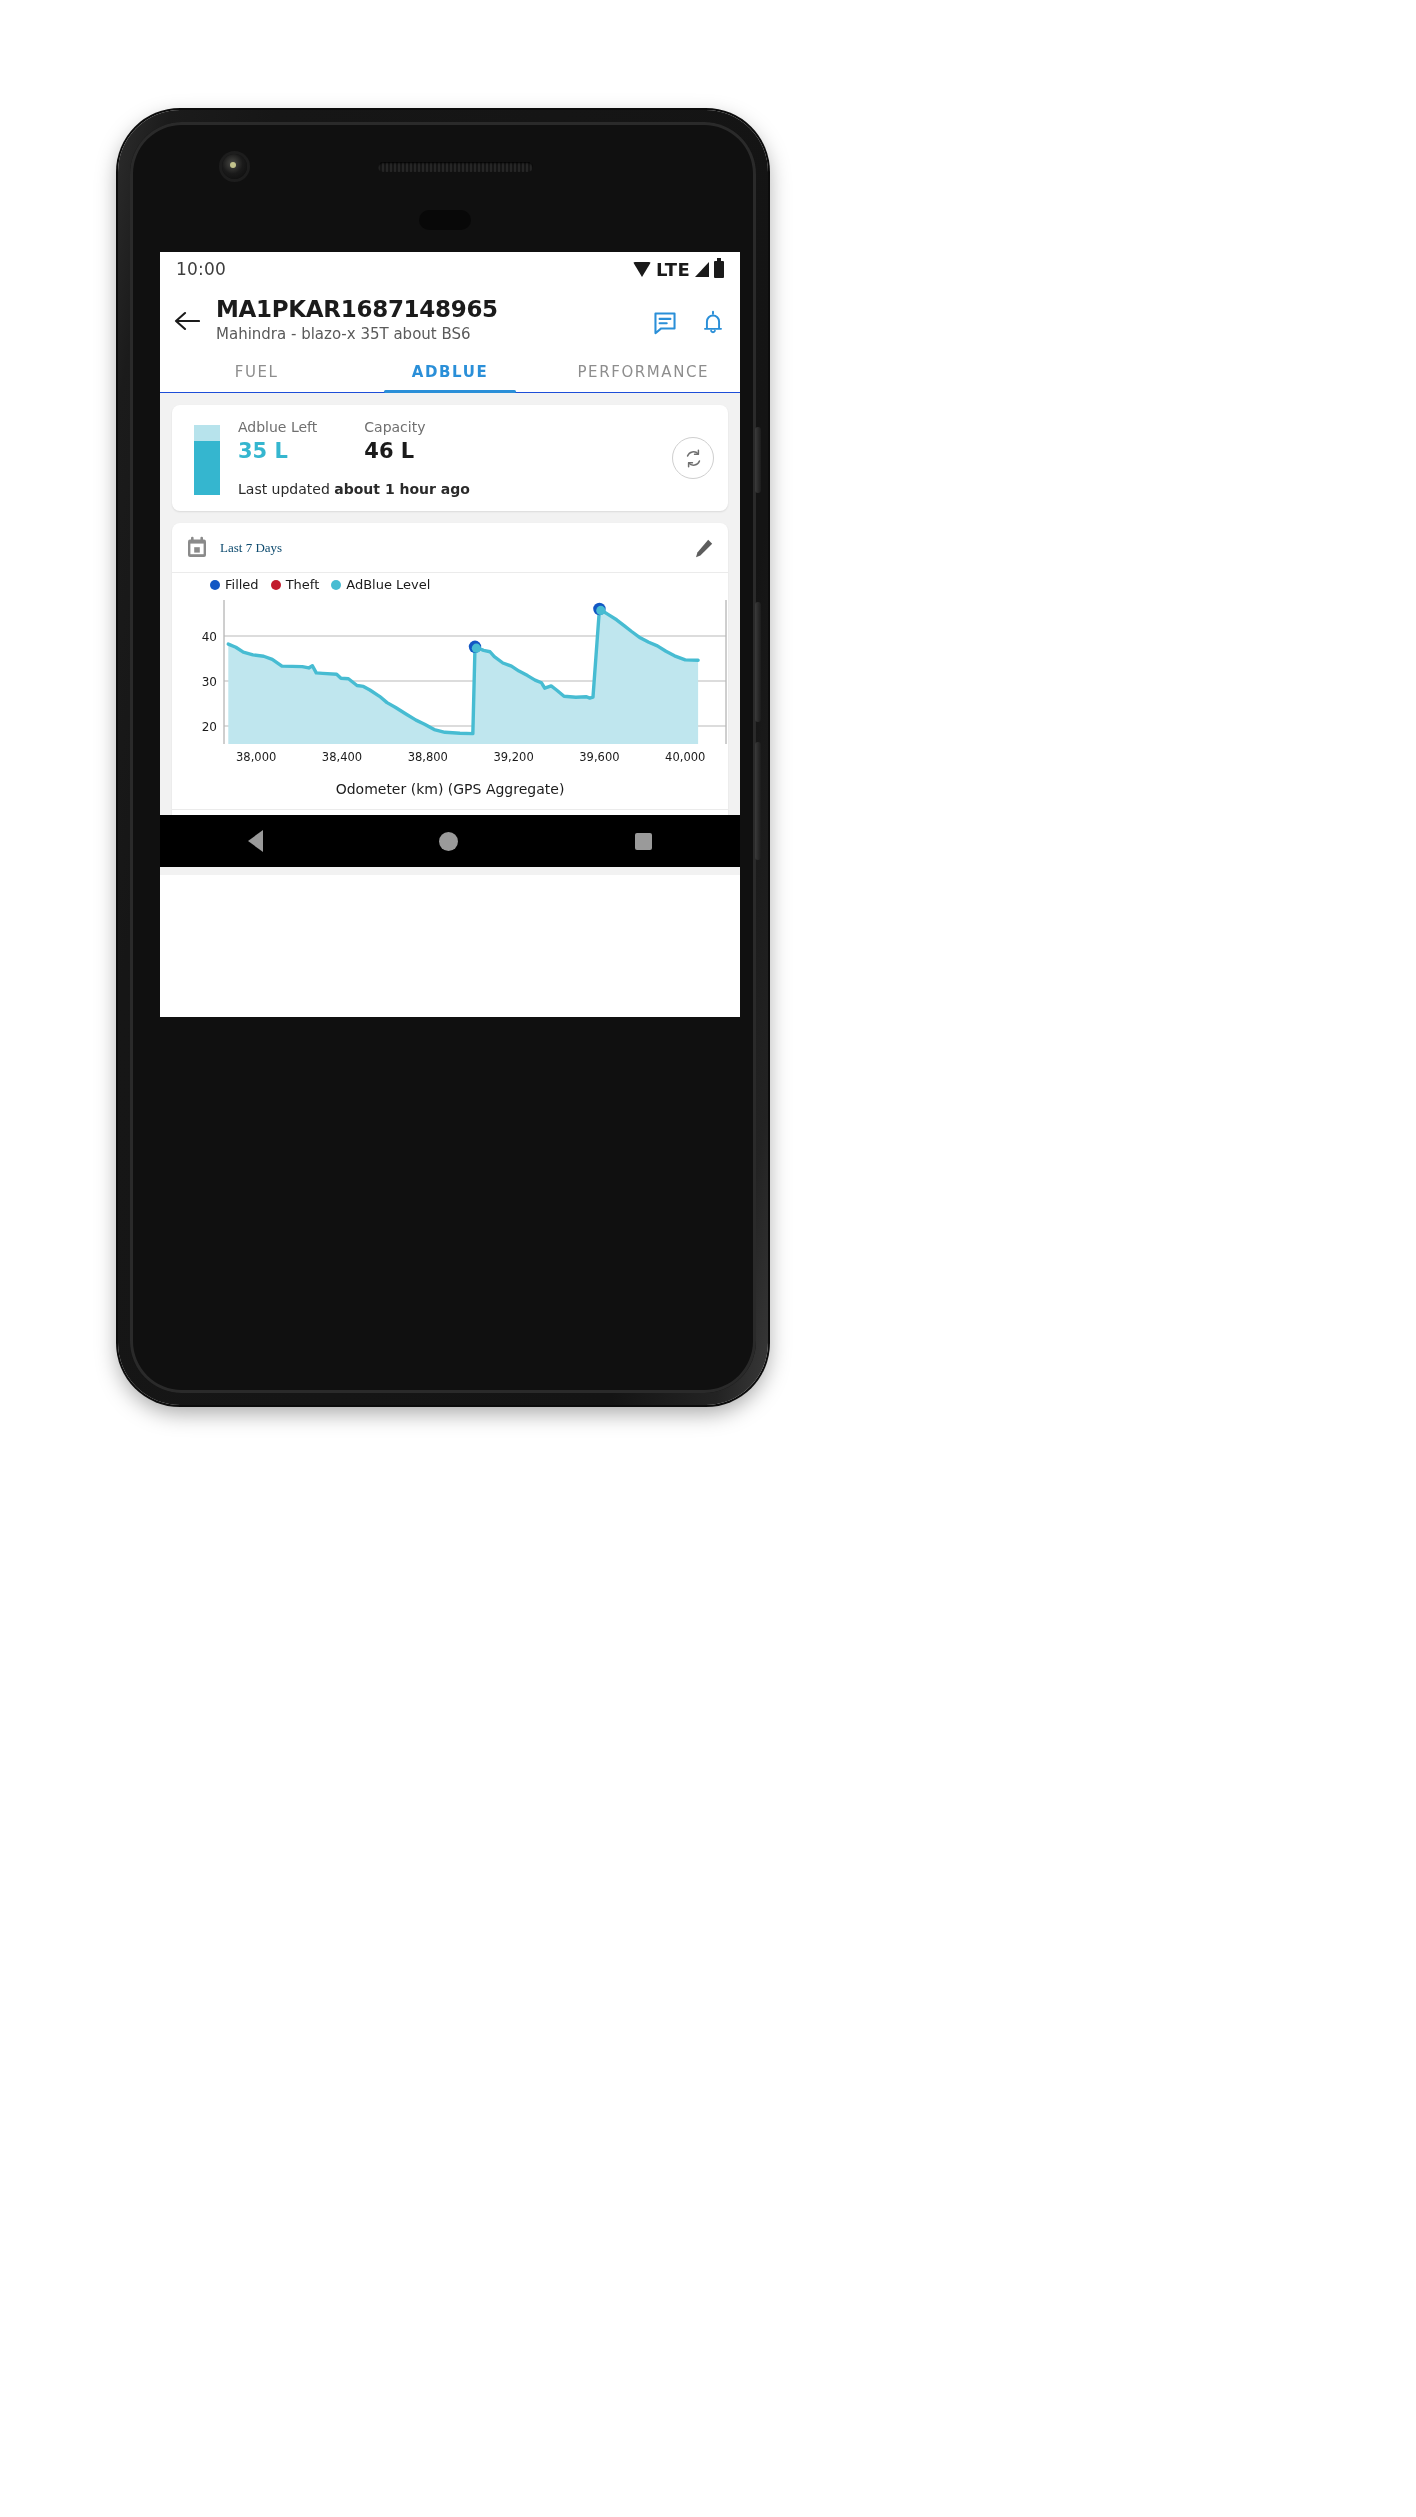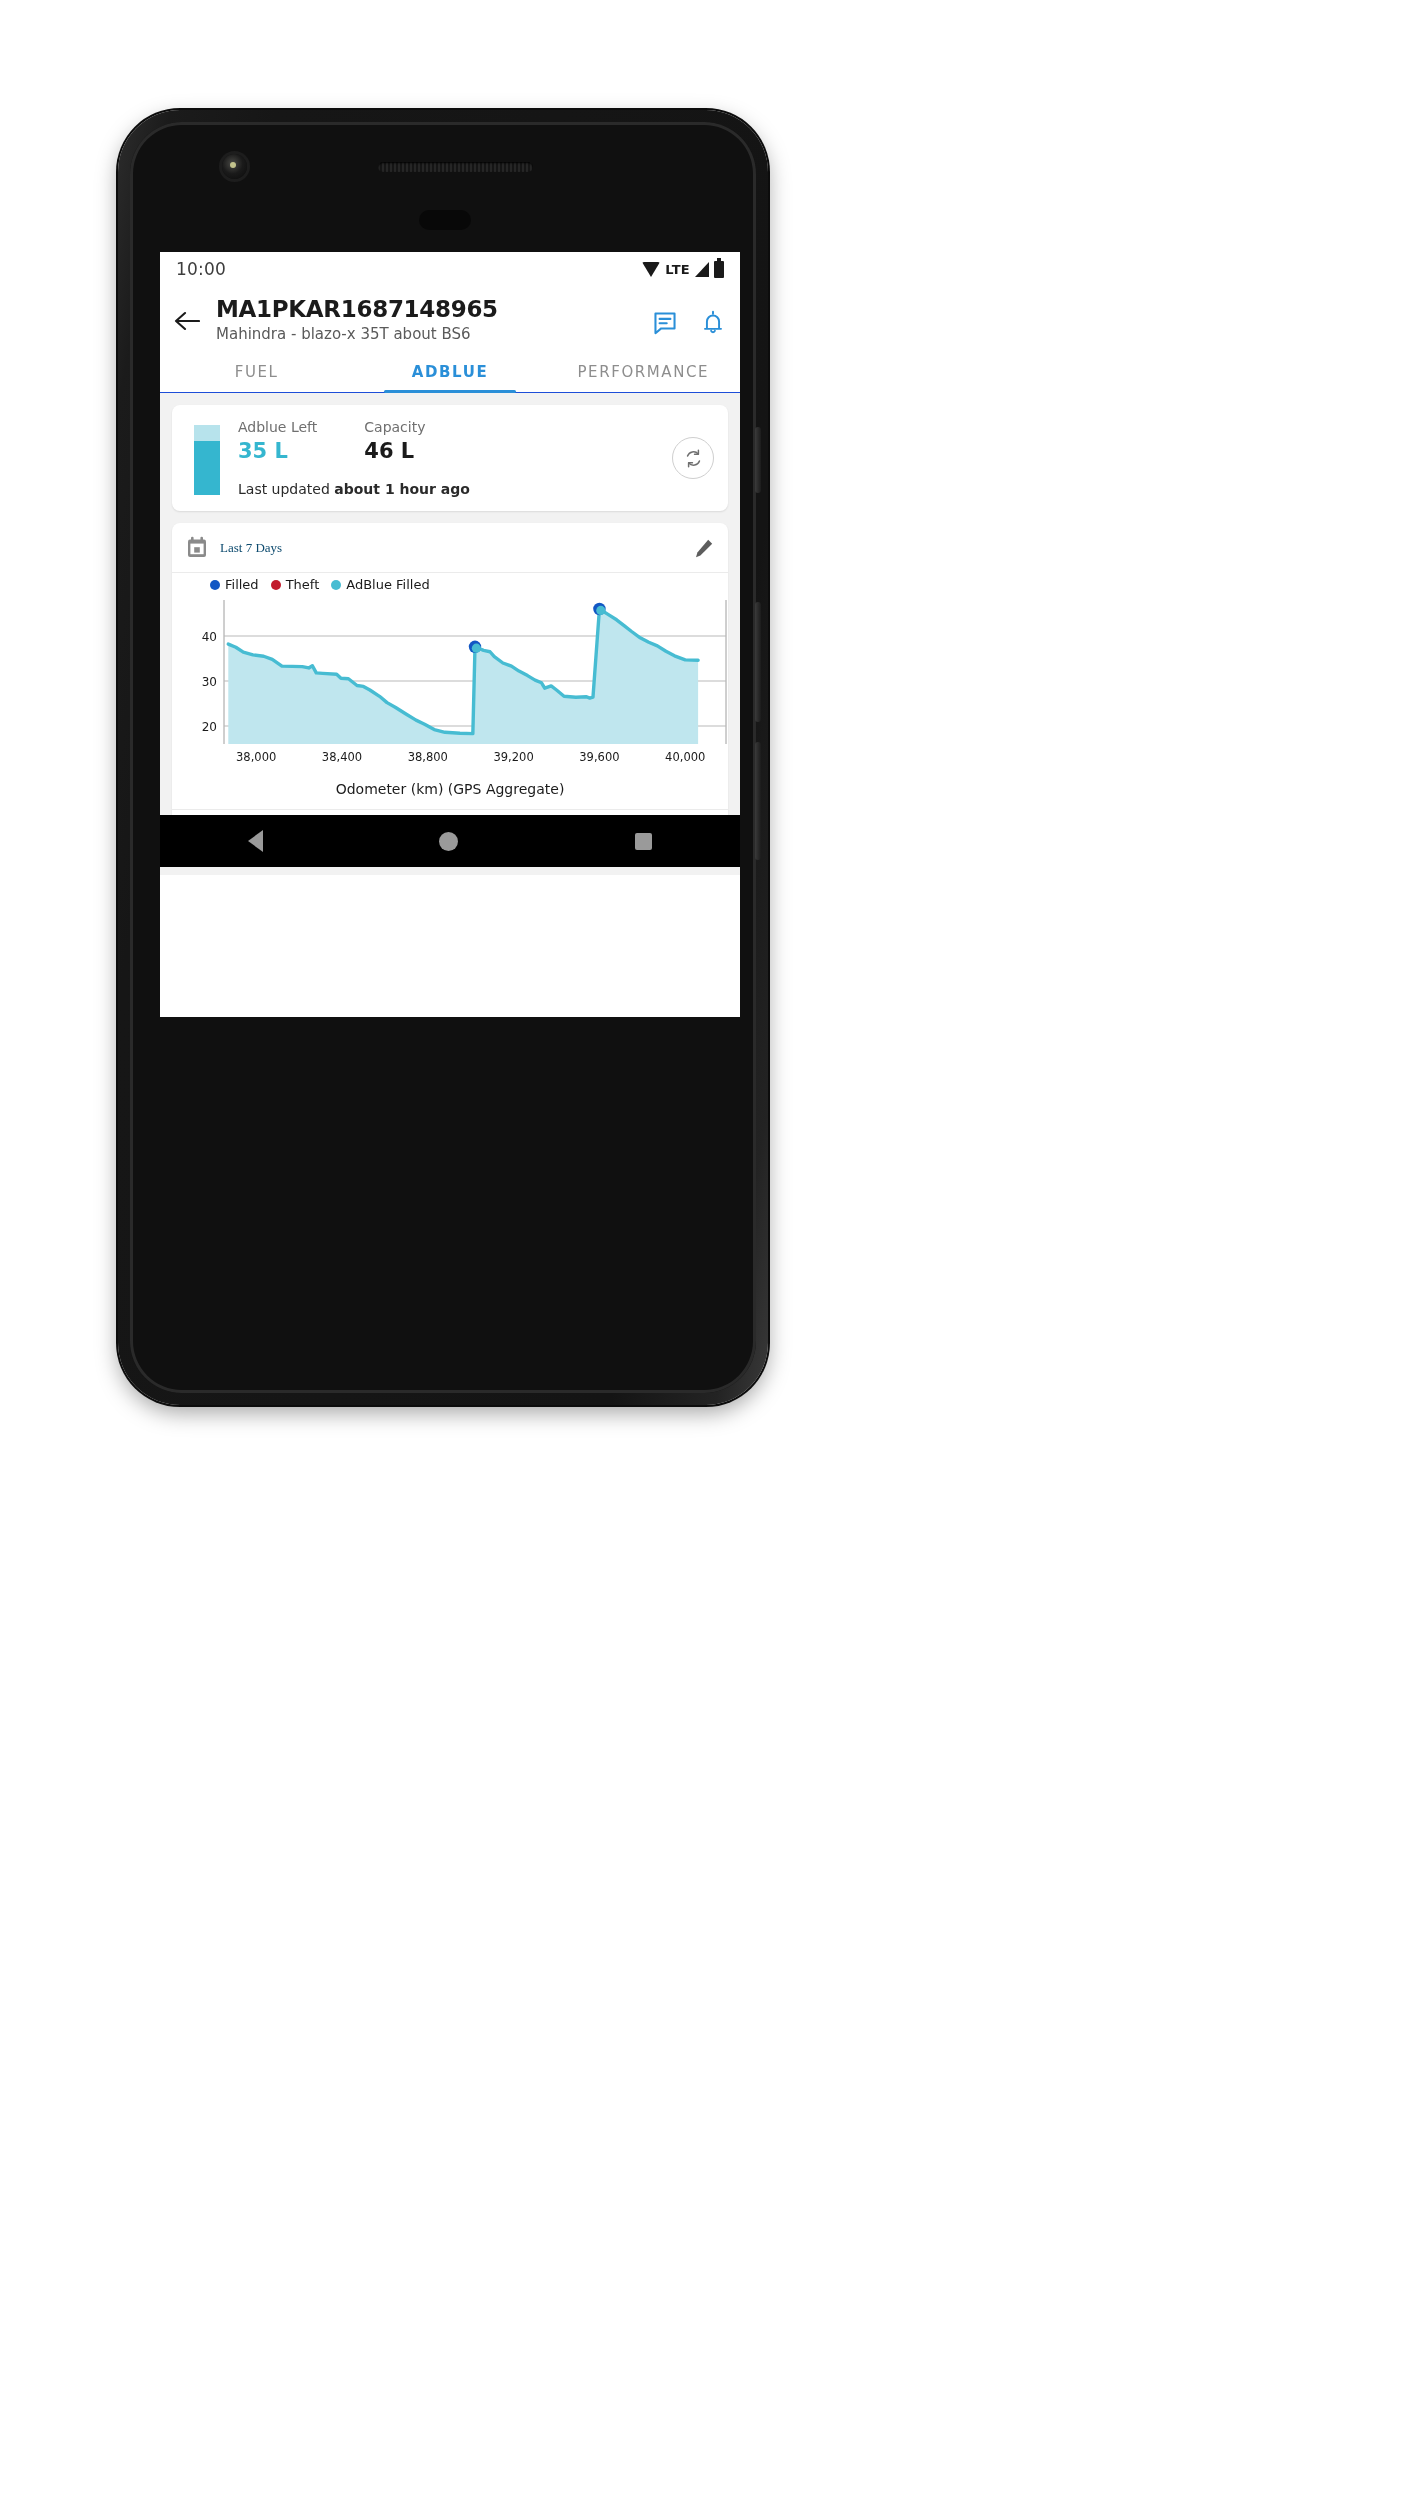--- a/index.html
+++ b/index.html
@@ -81,21 +81,21 @@
   .statusbar {
     height: 34px; display: flex; align-items: center;
     justify-content: space-between; padding: 0 16px;
     background: #fff;
   }
   .status-time { font-size: 17px; color: #3d3d3d; letter-spacing: .2px; }
   .status-icons { display: flex; align-items: center; gap: 5px; }
   .ico-wifi { width: 0; height: 0; border-left: 9px solid transparent;
     border-right: 9px solid transparent; border-top: 15px solid #1a1a1a;
     border-radius: 2px; }
-  .ico-lte { font-size: 13px; color: #1a1a1a; font-weight: 600; letter-spacing: .3px;}
+  .ico-lte { font-size: 18px; color: #1a1a1a; font-weight: 600; letter-spacing: .3px;}
   .ico-sig { width: 0; height: 0; border-left: 14px solid transparent;
     border-bottom: 15px solid #1a1a1a; }
   .ico-batt { width: 10px; height: 17px; background: #1a1a1a; border-radius: 1px; position: relative; }
   .ico-batt::before { content:""; position:absolute; left:3px; top:-3px; width:4px; height:3px; background:#1a1a1a;}
 
   
   .appbar { display: flex; align-items: flex-start; padding: 8px 14px 0 14px; }
   .back-btn { width: 42px; padding-top: 16px; flex: none; cursor: pointer; }
   .appbar-titles { flex: 1; padding-top: 2px; }
   .veh-no { font-size: 23px; font-weight: bold; color: #1b1b1b; letter-spacing: -.3px; line-height: 1.18; }
@@ -265,21 +265,21 @@
                 <span class="legend-item">
                   <i class="dot" style="background:#1257c4"></i>
                   <span>Filled</span>
                 </span>
                 <span class="legend-item">
                   <i class="dot" style="background:#c21a2b"></i>
                   <span>Theft</span>
                 </span>
                 <span class="legend-item">
                   <i class="dot" style="background:#47bcd2"></i>
-                  <span>AdBlue Filled</span>
+                  <span>AdBlue Level</span>
                 </span>
               </div>
 
               <div class="chart-wrap">
                 <svg id="chart-svg" width="556" height="180" viewBox="0 0 556 180">
                     <line x1="42" y1="6" x2="42" y2="150" stroke="#9e9e9e" stroke-width="1"></line>
                     <line x1="544" y1="6" x2="544" y2="150" stroke="#9e9e9e" stroke-width="1"></line>
                     <line x1="42" y1="132" x2="544" y2="132" stroke="#b9b9b9" stroke-width="1"></line>
                     <text x="35" y="137" text-anchor="end" font-family="DejaVu Sans" font-size="12" fill="#1b1b1b">20</text>
                     <line x1="42" y1="87" x2="544" y2="87" stroke="#b9b9b9" stroke-width="1"></line>

